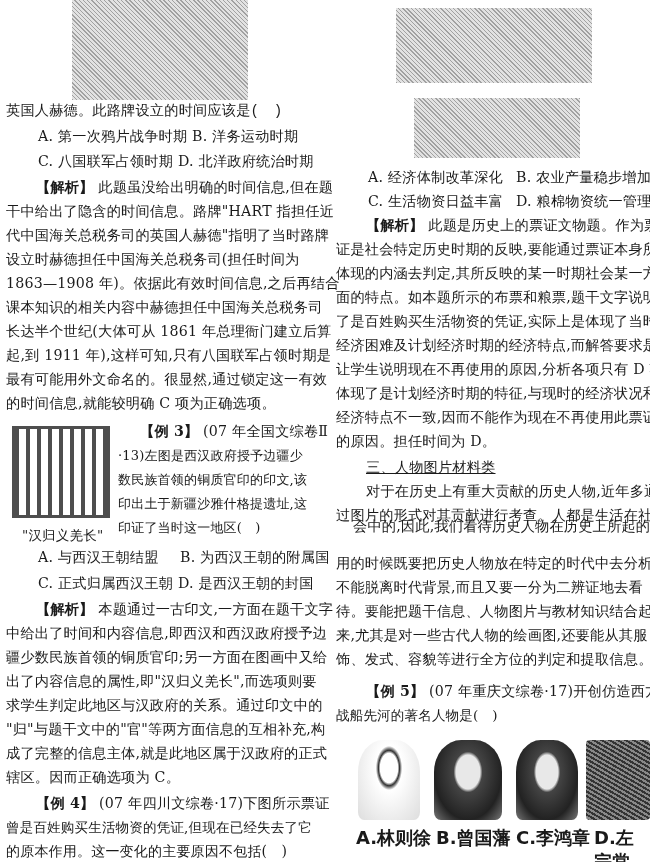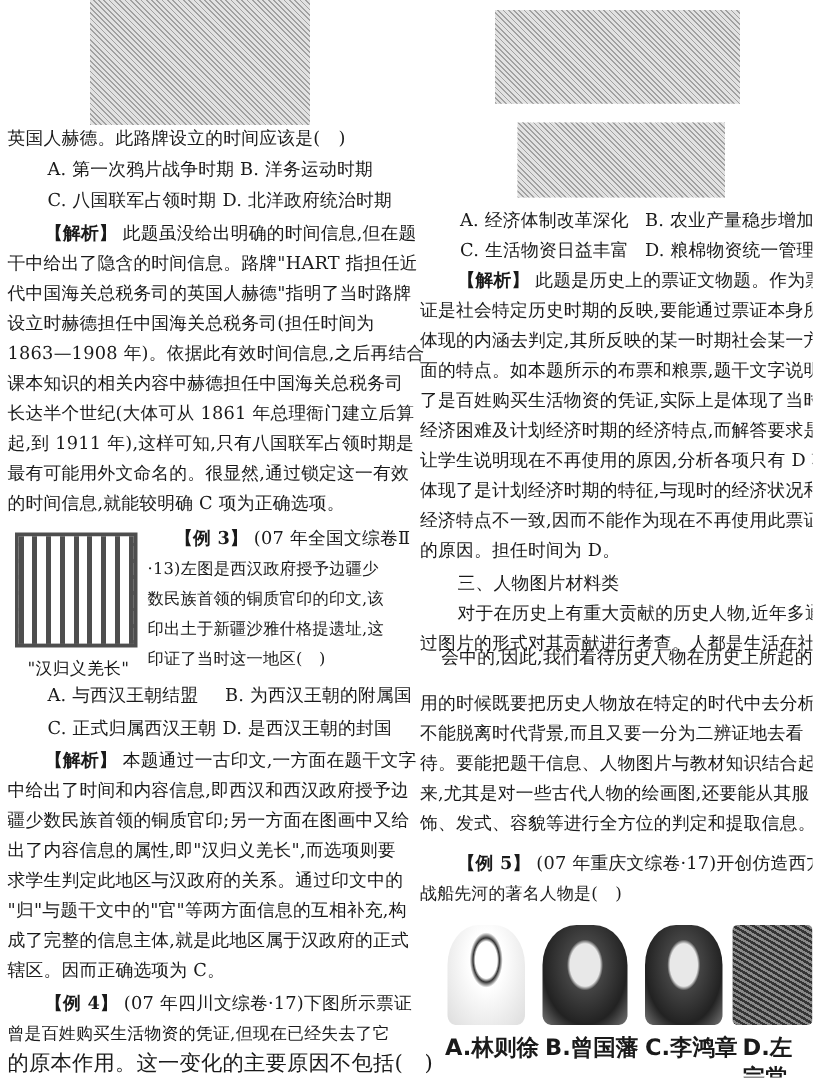--- a/index.html
+++ b/index.html
@@ -26,21 +26,21 @@
         repeating-linear-gradient(30deg, #333 0 2px, #888 2px 4px),
         radial-gradient(ellipse at 50% 45%, #eee 0 30%, #222 60%); }
   .cap { position: absolute; top: 826px; font-size: 18px; font-family: "DejaVu Sans", "Liberation Sans", sans-serif; font-weight: bold; }
 </style>
 </head>
 <body>
 
 <div class="col col-left">
   <div class="fig" style="left:66px; top:0; width:176px; height:100px;"></div>
 
-  <div class="line" style="top:100px;">英国人赫德。此路牌设立的时间应该是(　)</div>
+  <div class="line" style="top:100px;font-family:Liberation Mono, monospace;">英国人赫德。此路牌设立的时间应该是(　)</div>
   <div class="line opt" style="top:125px;">A. 第一次鸦片战争时期</div>
   <div class="line" style="top:125px; left:186px;">B. 洋务运动时期</div>
   <div class="line opt" style="top:150px;">C. 八国联军占领时期</div>
   <div class="line" style="top:150px; left:172px;">D. 北洋政府统治时期</div>
 
   <div class="line ind" style="top:176px;">
     <span class="bold">【解析】</span>
     <span>此题虽没给出明确的时间信息,但在题</span>
   </div>
   <div class="line" style="top:200px;">干中给出了隐含的时间信息。路牌"HART 指担任近</div>
@@ -79,21 +79,21 @@
   <div class="line" style="top:694px;">求学生判定此地区与汉政府的关系。通过印文中的</div>
   <div class="line" style="top:718px;">"归"与题干文中的"官"等两方面信息的互相补充,构</div>
   <div class="line" style="top:742px;">成了完整的信息主体,就是此地区属于汉政府的正式</div>
   <div class="line" style="top:766px;">辖区。因而正确选项为 C。</div>
 
   <div class="line ind" style="top:792px;">
     <span class="bold">【例 4】</span>
     <span>(07 年四川文综卷·17)下图所示票证</span>
   </div>
   <div class="line" style="top:816px; font-size:13.5px;">曾是百姓购买生活物资的凭证,但现在已经失去了它</div>
-  <div class="line" style="top:840px; font-size:17px;">的原本作用。这一变化的主要原因不包括(　)</div>
+  <div class="line" style="top:840px; font-size:14px;">的原本作用。这一变化的主要原因不包括(　)</div>
 </div>
 
 <div class="col col-right">
   <div class="fig" style="left:60px; top:8px; width:196px; height:75px;"></div>
   <div class="fig" style="left:78px; top:98px; width:166px; height:60px;"></div>
 
   <div class="line opt" style="top:166px;">A. 经济体制改革深化</div>
   <div class="line" style="top:166px; left:180px;">B. 农业产量稳步增加</div>
   <div class="line opt" style="top:190px;">C. 生活物资日益丰富</div>
   <div class="line" style="top:190px; left:180px;">D. 粮棉物资统一管理</div>
@@ -105,21 +105,21 @@
   <div class="line" style="top:238px;">证是社会特定历史时期的反映,要能通过票证本身所</div>
   <div class="line" style="top:262px;">体现的内涵去判定,其所反映的某一时期社会某一方</div>
   <div class="line" style="top:286px;">面的特点。如本题所示的布票和粮票,题干文字说明</div>
   <div class="line" style="top:310px;">了是百姓购买生活物资的凭证,实际上是体现了当时</div>
   <div class="line" style="top:334px;">经济困难及计划经济时期的经济特点,而解答要求是</div>
   <div class="line" style="top:358px;">让学生说明现在不再使用的原因,分析各项只有 D 项</div>
   <div class="line" style="top:382px;">体现了是计划经济时期的特征,与现时的经济状况和</div>
   <div class="line" style="top:406px;">经济特点不一致,因而不能作为现在不再使用此票证</div>
   <div class="line" style="top:430px;">的原因。担任时间为 D。</div>
 
-  <div class="line ind" style="top:456px;">三、人物图片材料类</div>
+  <div class="line ind" style="top:456px;text-decoration:underline;">三、人物图片材料类</div>
 
   <div class="line ind" style="top:480px;">对于在历史上有重大贡献的历史人物,近年多通</div>
   <div class="line" style="top:504px;">过图片的形式对其贡献进行考查。人都是生活在社</div>
   <div class="line" style="top:515px;margin-left:17px;">会中的,因此,我们看待历史人物在历史上所起的作</div>
   <div class="line" style="top:552px;">用的时候既要把历史人物放在特定的时代中去分析,</div>
   <div class="line" style="top:576px;">不能脱离时代背景,而且又要一分为二辨证地去看</div>
   <div class="line" style="top:600px;">待。要能把题干信息、人物图片与教材知识结合起</div>
   <div class="line" style="top:624px;">来,尤其是对一些古代人物的绘画图,还要能从其服</div>
   <div class="line" style="top:648px;">饰、发式、容貌等进行全方位的判定和提取信息。</div>
 

